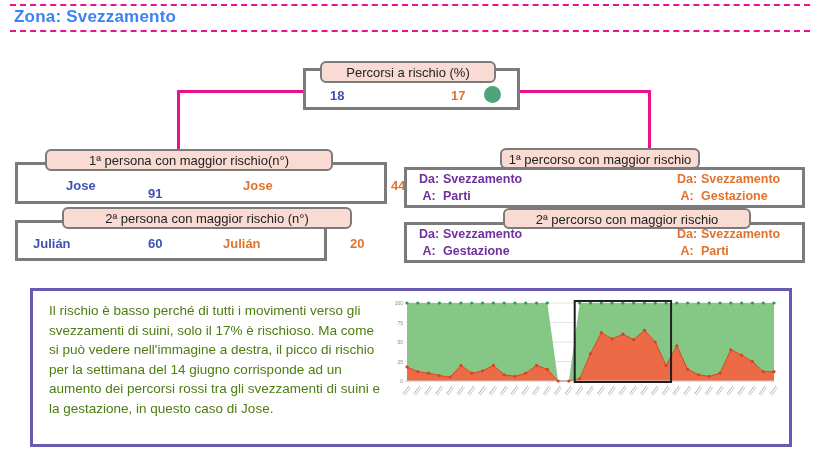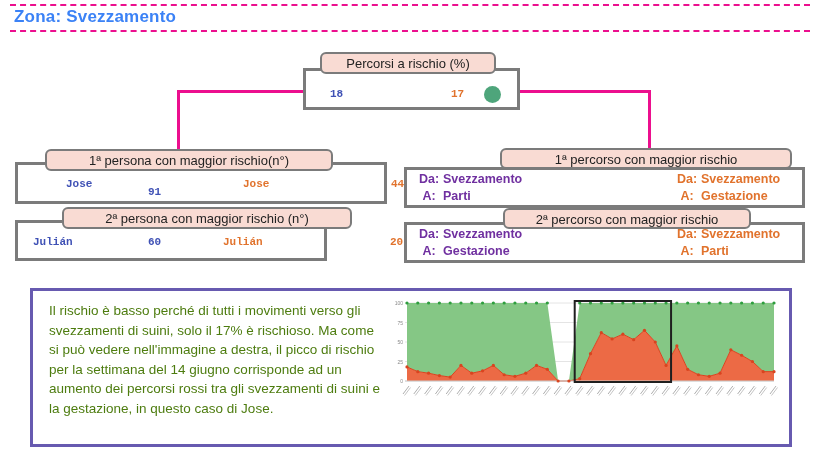--- a/index.html
+++ b/index.html
@@ -18,21 +18,21 @@
   
   .conn{position:absolute;background:#ec0f8e;}
   .node-box{
     position:absolute;background:#ffffff;border:3px solid #7b7b7b;box-sizing:border-box;
   }
   .node-label{
     position:absolute;background:#f9dbd3;border:2px solid #7b7b7b;border-radius:6px;
     box-sizing:border-box;font-size:13px;color:#222;text-align:center;
     padding-top:2px;white-space:nowrap;z-index:5;overflow:visible;
   }
-  .val{position:absolute;font-size:11px;font-weight:bold;white-space:nowrap;font-family:Liberation Mono, monospace;}
+  .val{position:absolute;font-size:13px;font-weight:bold;white-space:nowrap;}
   .val-blue{color:#3f51b5;}
   .val-orange{color:#e1732d;}
   .status-dot{
     position:absolute;width:17px;height:17px;border-radius:50%;background:#4ea57b;
   }
   .route-row{position:absolute;font-size:12.5px;font-weight:bold;white-space:nowrap;text-align:center;}
   .route-row .rl{display:inline-block;width:28px;}
   .route-purple{color:#7030a0;}
   .route-orange{color:#e1732d;}
   
@@ -55,44 +55,44 @@
 
 <div class="rule top"></div>
 <div class="page-title">Zona: Svezzamento</div>
 <div class="rule bottom"></div>
 
 <div class="conn" style="left:177px;top:90px;width:128px;height:3px;"></div>
 <div class="conn" style="left:177px;top:90px;width:3px;height:62px;"></div>
 <div class="conn" style="left:513px;top:90px;width:138px;height:3px;"></div>
 <div class="conn" style="left:648px;top:90px;width:3px;height:60px;"></div>
 
-<div class="node-label" style="left:320px;top:52px;width:176px;height:22px;">Percorsi a rischio (%)</div>
+<div class="node-label" style="left:320px;top:61px;width:176px;height:22px;">Percorsi a rischio (%)</div>
 <div class="node-box" style="left:303px;top:68px;width:217px;height:42px;">
   <span class="val val-blue" style="left:24px;top:17px;">18</span>
   <span class="val val-orange" style="left:145px;top:17px;">17</span>
   <span class="status-dot" style="left:178px;top:15px;"></span>
 </div>
 
 <div class="node-label" style="left:45px;top:149px;width:288px;height:22px;">1ª persona con maggior rischio(n°)</div>
 <div class="node-box" style="left:15px;top:162px;width:372px;height:42px;">
   <span class="val val-blue" style="left:48px;top:13px;">Jose</span>
   <span class="val val-blue" style="left:130px;top:13px;margin-top:8px;">91</span>
   <span class="val val-orange" style="left:225px;top:13px;">Jose</span>
   <span class="val val-orange" style="left:332px;top:13px;margin-left:41px;">44</span>
 </div>
 
 <div class="node-label" style="left:62px;top:207px;width:290px;height:22px;">2ª persona con maggior rischio (n°)</div>
 <div class="node-box" style="left:15px;top:220px;width:312px;height:41px;">
   <span class="val val-blue" style="left:15px;top:13px;">Julián</span>
   <span class="val val-blue" style="left:130px;top:13px;">60</span>
   <span class="val val-orange" style="left:205px;top:13px;">Julián</span>
-  <span class="val val-orange" style="left:372px;top:13px;">20</span>
-</div>
-
-<div class="node-label" style="left:500px;top:148px;width:292px;height:21px;">1ª percorso con maggior rischio</div>
+  <span class="val val-orange" style="left:332px;top:13px;">20</span>
+</div>
+
+<div class="node-label" style="left:500px;top:148px;width:200px;height:21px;">1ª percorso con maggior rischio</div>
 <div class="node-box" style="left:404px;top:167px;width:401px;height:41px;">
   <div class="route-row route-purple" style="left:8px;top:2px;">
     <span class="rl">Da:</span><span>Svezzamento</span>
   </div>
   <div class="route-row route-purple" style="left:8px;top:19px;">
     <span class="rl">A:</span><span>Parti</span>
   </div>
   <div class="route-row route-orange" style="left:266px;top:2px;">
     <span class="rl">Da:</span><span>Svezzamento</span>
   </div>

